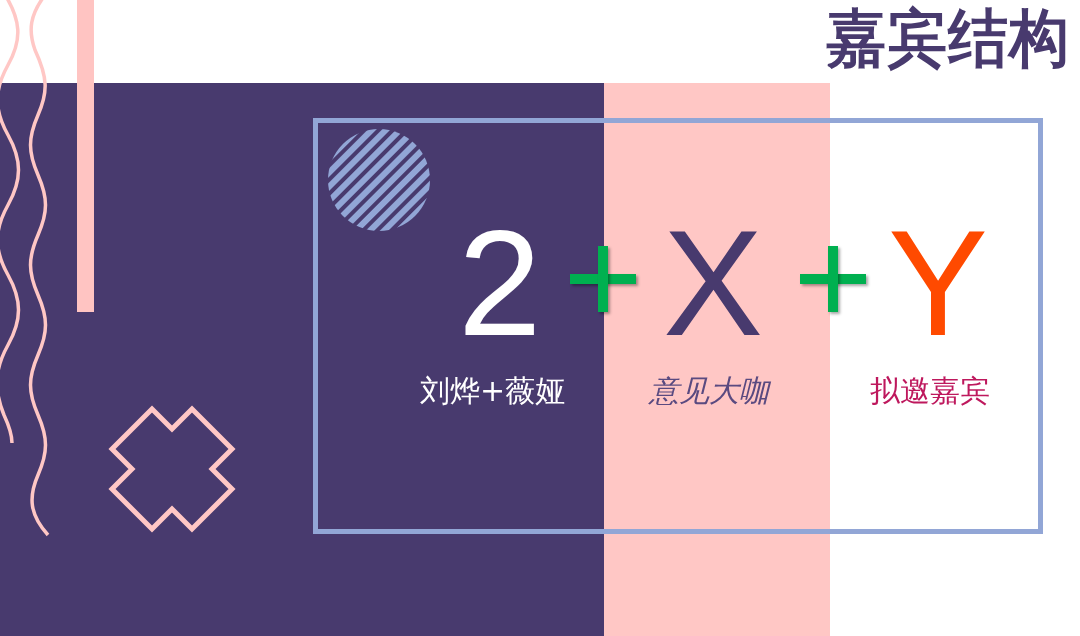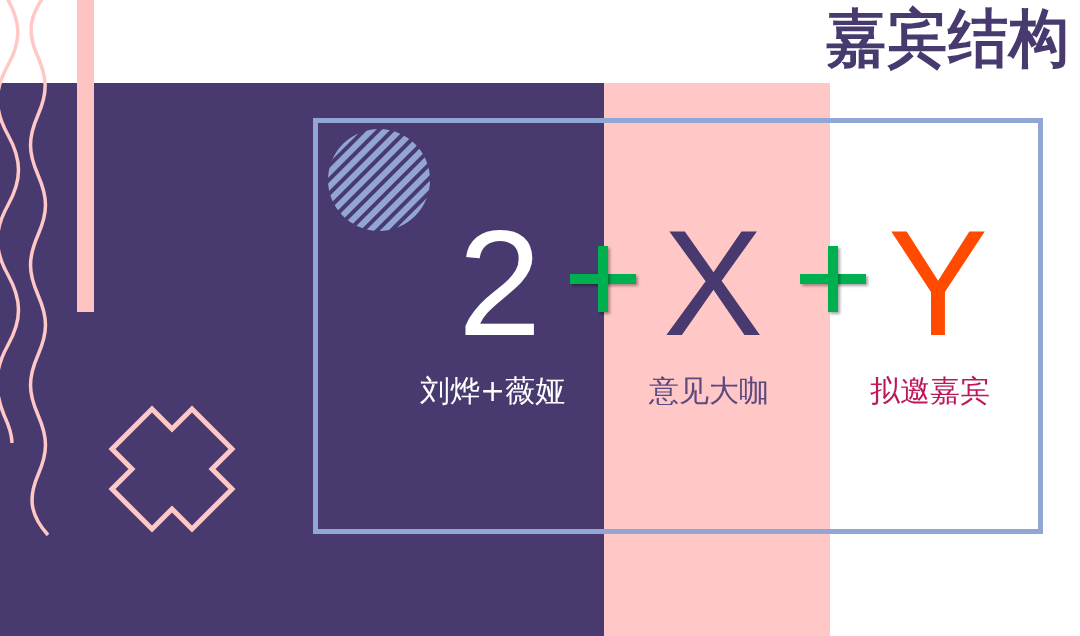--- a/index.html
+++ b/index.html
@@ -15,21 +15,21 @@
   #var-x { left:663px; top:208px; color:#483a6e; }
   #var-y { left:888px; top:208px; color:#ff4a00; }
   .plus { width:66px; height:66px; }
   .plus::before, .plus::after { content:""; position:absolute; background:#00b050; box-shadow:2px 2px 3px rgba(0,0,0,0.35); }
   .plus::before { left:0; top:28px; width:66px; height:10px; }
   .plus::after { left:28px; top:0; width:10px; height:66px; }
   #plus-1 { left:570px; top:246px; }
   #plus-2 { left:800px; top:246px; }
   .label { font-size:30px; line-height:36px; white-space:nowrap;text-align:center; }
   #label-2 { left:420px; top:373px; color:#ffffff; }
-  #label-x { left:649px; top:373px; color:#5a4a80; }
+  #label-x { left:649px; top:373px; color:#5a4a80;font-style:italic; }
   #label-y { left:870px; top:373px; color:#be185d; }
 </style>
 </head>
 <body>
 
 <div id="bg-purple" class="abs"></div>
 <div id="bg-pink" class="abs"></div>
 <div id="pink-bar" class="abs"></div>
 
 <svg class="abs" style="left:0;top:0" width="60" height="560">

